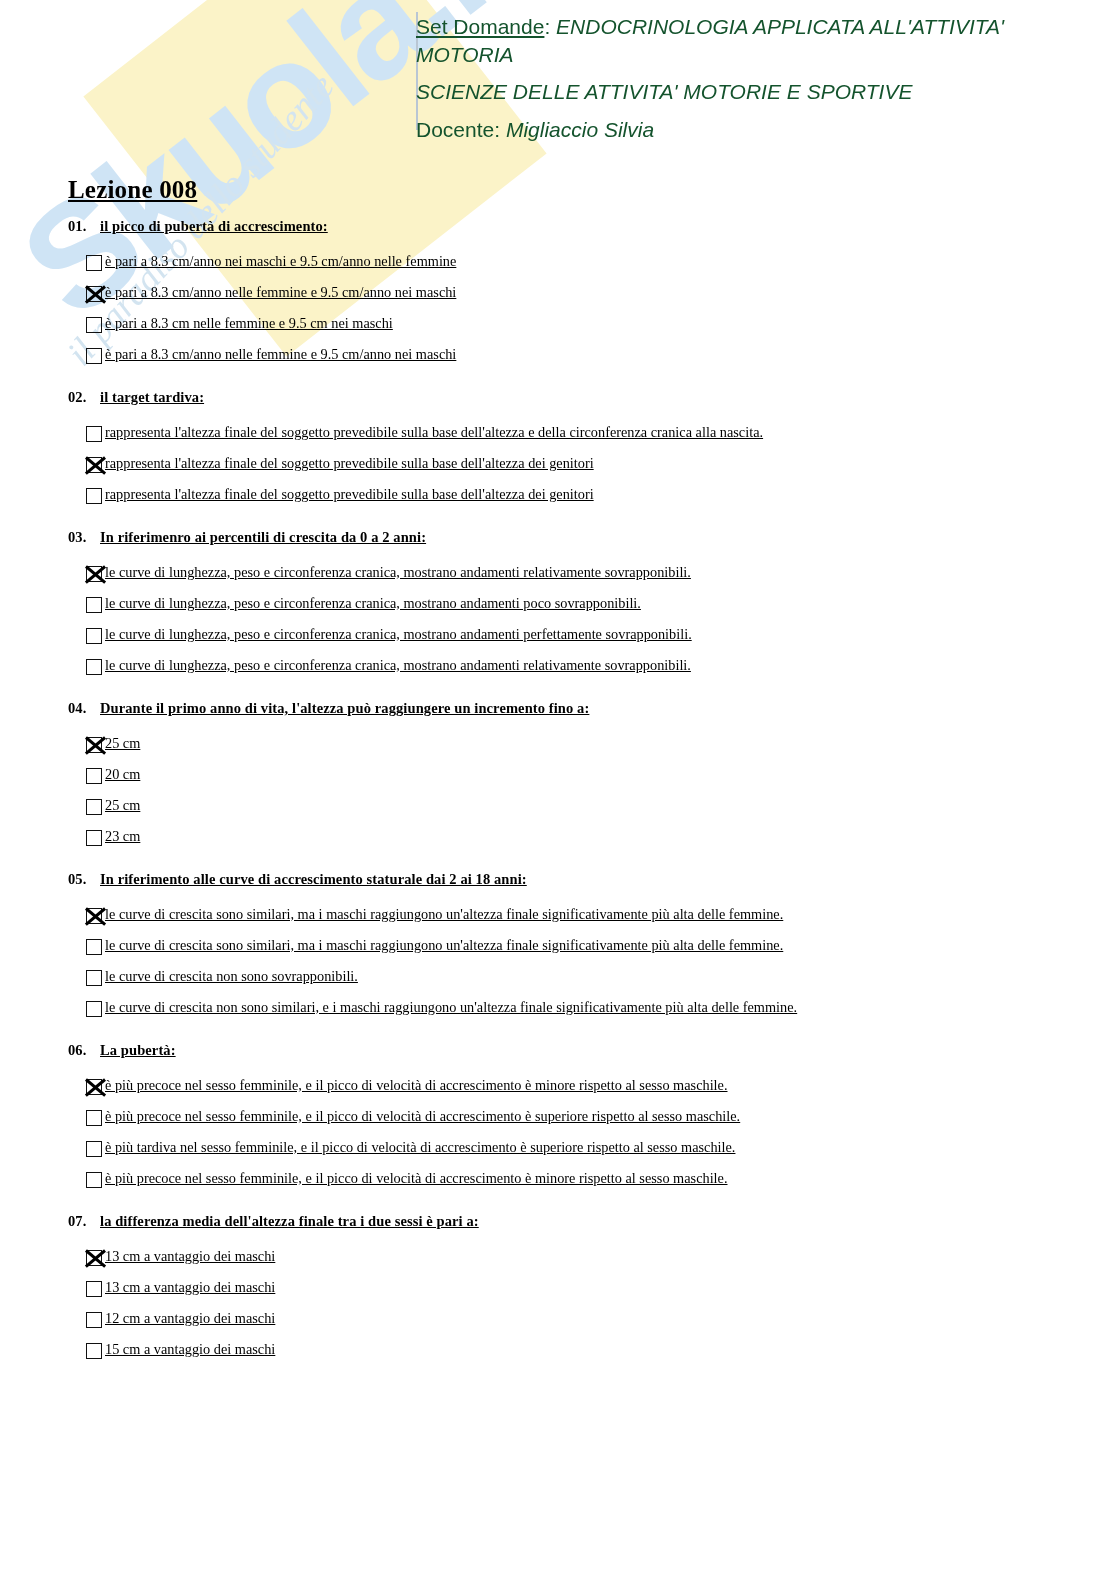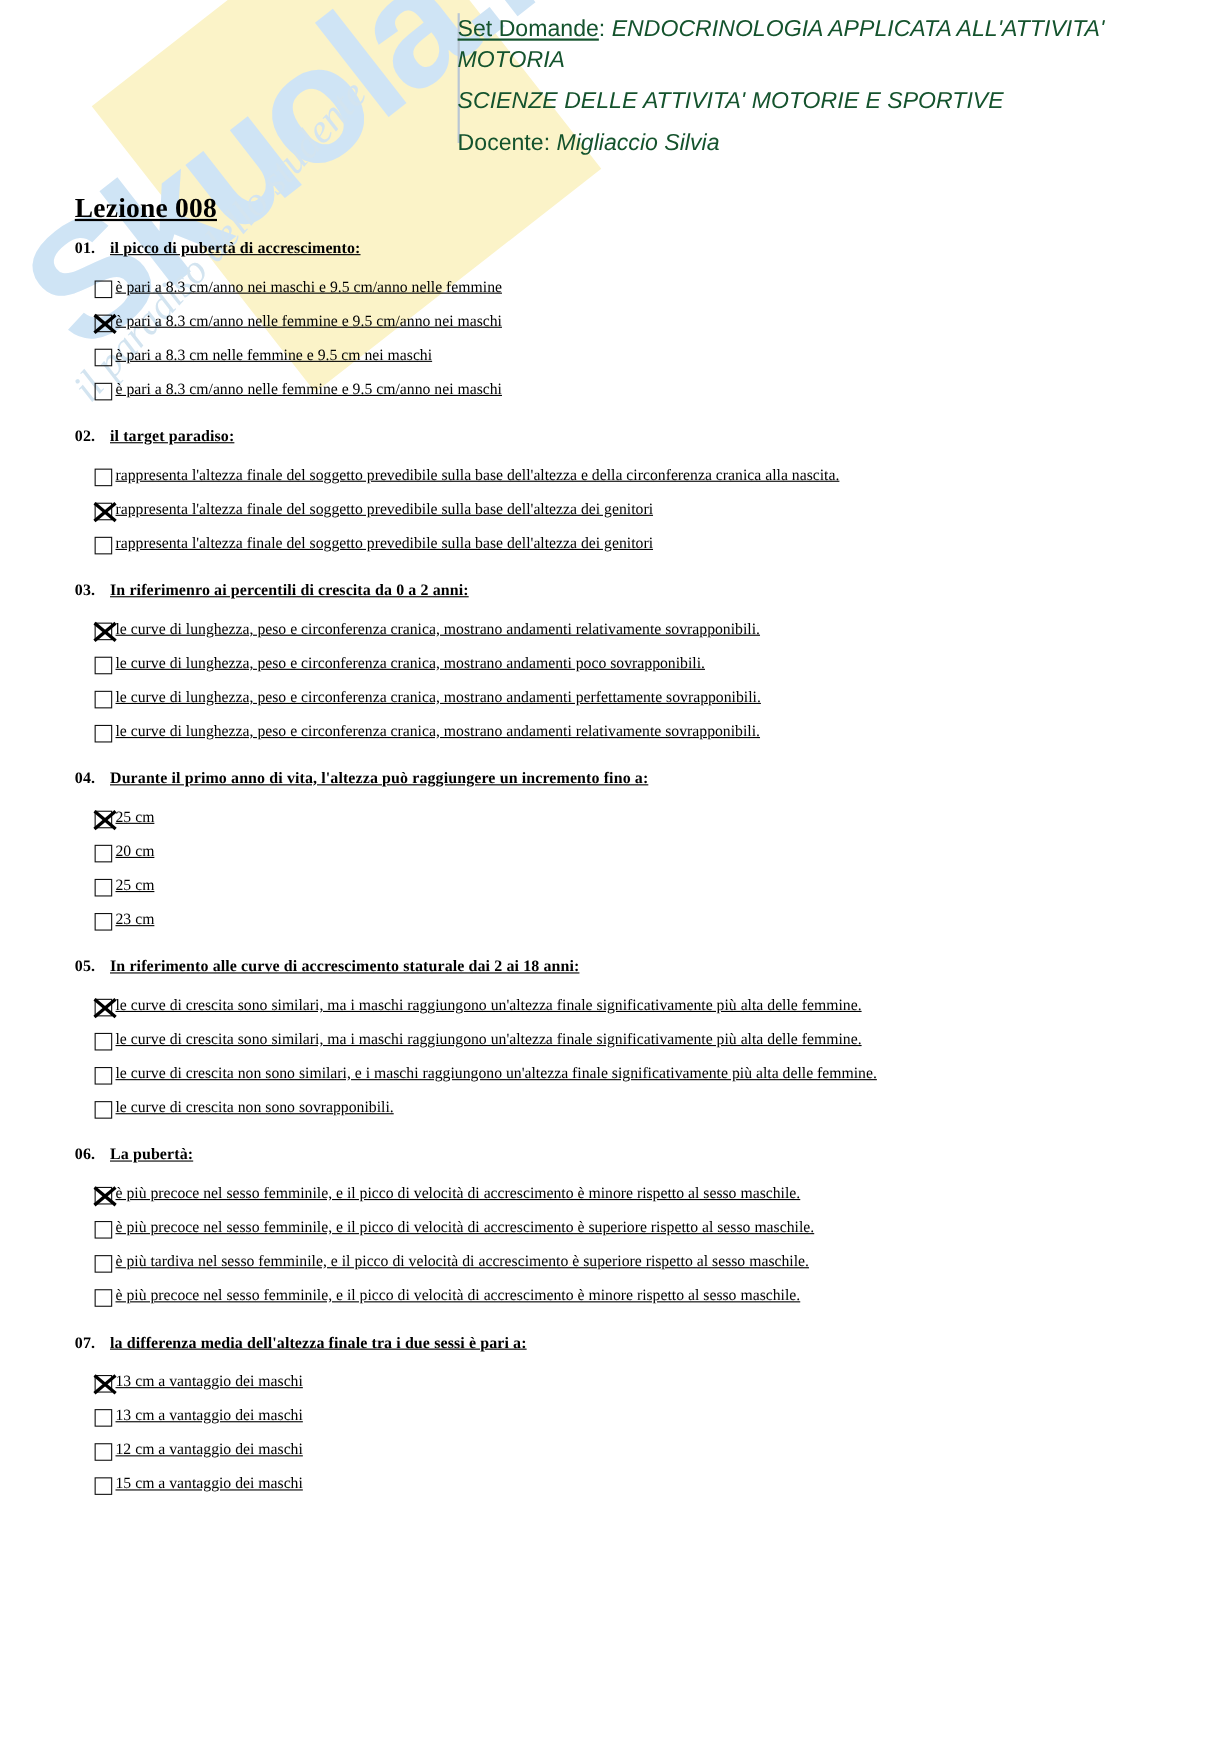--- a/index.html
+++ b/index.html
@@ -224,21 +224,21 @@
             </li>
             <li class="option">
               <span class="opt-box">
                 <span class="sq"></span>
               </span>
               <span class="opt-text">è pari a 8.3 cm/anno nelle femmine e 9.5 cm/anno nei maschi</span>
             </li>
           </ul>
         </div>
         <div class="question-block">
-          <div class="q-head"><span class="q-num">02.</span><span>il target paradiso:</span></div>
+          <div class="q-head"><span class="q-num">02.</span><span>il target tardiva:</span></div>
           <ul class="options">
             <li class="option">
               <span class="opt-box">
                 <span class="sq"></span>
               </span>
               <span class="opt-text">rappresenta l'altezza finale del soggetto prevedibile sulla base dell'altezza e della circonferenza cranica alla nascita.</span>
             </li>
             <li class="option">
               <span class="opt-box checked">
                 <span class="sq"></span>
@@ -331,27 +331,27 @@
             <li class="option">
               <span class="opt-box">
                 <span class="sq"></span>
               </span>
               <span class="opt-text">le curve di crescita sono similari, ma i maschi raggiungono un'altezza finale significativamente più alta delle femmine.</span>
             </li>
             <li class="option">
               <span class="opt-box">
                 <span class="sq"></span>
               </span>
+              <span class="opt-text">le curve di crescita non sono sovrapponibili.</span>
+            </li>
+            <li class="option">
+              <span class="opt-box">
+                <span class="sq"></span>
+              </span>
               <span class="opt-text">le curve di crescita non sono similari, e i maschi raggiungono un'altezza finale significativamente più alta delle femmine.</span>
-            </li>
-            <li class="option">
-              <span class="opt-box">
-                <span class="sq"></span>
-              </span>
-              <span class="opt-text">le curve di crescita non sono sovrapponibili.</span>
             </li>
           </ul>
         </div>
         <div class="question-block">
           <div class="q-head"><span class="q-num">06.</span><span>La pubertà:</span></div>
           <ul class="options">
             <li class="option">
               <span class="opt-box checked">
                 <span class="sq"></span>
                 <span class="x1"></span>

